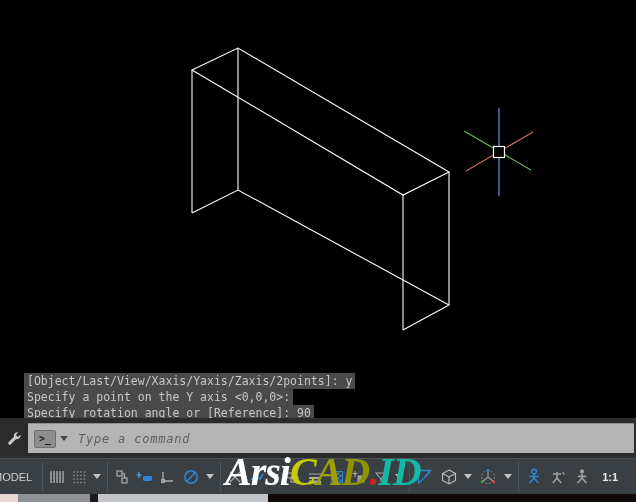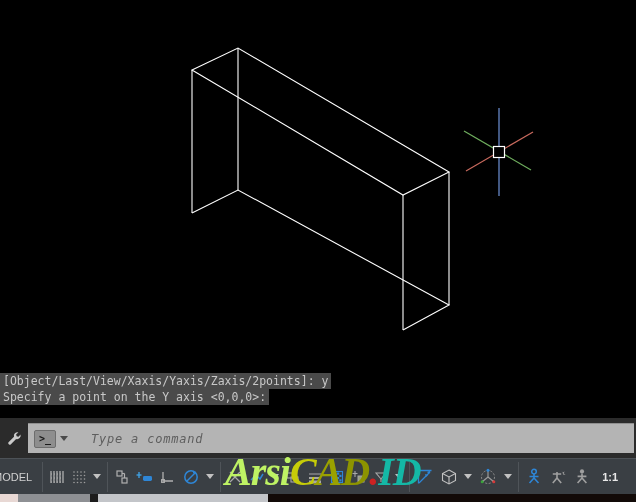--- a/index.html
+++ b/index.html
@@ -16,20 +16,21 @@
     position:absolute; left:0; top:0; width:636px; height:368px;
     background:#000; overflow:hidden;
   }
   #canvas-area svg { display:block; }
 
   
   #command-history {
     position:absolute; left:0; top:370px; width:636px; height:48px;
     background:#000;
     font-family:"DejaVu Sans Mono", monospace;
+    padding-left:24px;
   }
   .hist-line {
     display:inline-block;
     font-size:11.5px;
     line-height:16px;
     color:#c8c8c8;
     background:#4a4a4a;
     padding:0 3px;
     white-space:pre;
     letter-spacing:0px;
@@ -66,21 +67,20 @@
   }
   #prompt-caret {
     width:0; height:0; margin-left:4px; margin-right:10px;
     border-left:4px solid transparent; border-right:4px solid transparent;
     border-top:5px solid #4a4a4a; flex:0 0 auto;
   }
   #cmd-placeholder {
     font-family:"DejaVu Sans Mono", monospace;
     font-size:12px; font-style:italic; color:#5e5e5e;
     letter-spacing:0.8px;
-    margin-left:13px;
   }
 
   
   #status-bar {
     position:absolute; left:0; top:458px; width:636px; height:36px;
     background:#3a3f44;
     display:flex; align-items:center;
     border-top:1px solid #4d5257;
   }
   .sb-group {
@@ -111,21 +111,21 @@
   #watermark {
     position:absolute; left:225px; top:452px;
     font-family:"Liberation Serif", serif;
     font-style:italic; font-weight:bold;
     font-size:40px;
     line-height:40px;
     white-space:nowrap;
     pointer-events:none;
     letter-spacing:-1px;
   }
-  #watermark .wm-arsi { color:#bef264; }
+  #watermark .wm-arsi { color:#ffffff; }
   #watermark .wm-c    { color:#c6cc08; }
   #watermark .wm-a    { color:#9aa100; }
   #watermark .wm-d    { color:#8d9400; }
   #watermark .wm-dot  { color:#cc2222; }
   #watermark .wm-id   { color:#14b8a6; }
 
   
   #taskbar {
     position:absolute; left:0; top:494px; width:636px; height:8px;
     background:#1c1c1c;
@@ -161,20 +161,23 @@
       </g>
     </svg>
   </div>
 
   <div id="command-history">
     <div class="hist-row">
       <span class="hist-line">[Object/Last/View/Xaxis/Yaxis/Zaxis/2points]: y</span>
     </div>
     <div class="hist-row">
       <span class="hist-line">Specify a point on the Y axis &lt;0,0,0&gt;:</span>
+    </div>
+    <div class="hist-row">
+      <span class="hist-line">Specify rotation angle or [Reference]: 90</span>
     </div>
   </div>
 
   <div id="command-bar">
 
     <div id="wrench-btn">
       <svg width="17" height="17" viewBox="0 0 24 24">
         <path d="M17.5 3.5a5 5 0 0 0-6.2 6.2L3.6 17.4a1.6 1.6 0 0 0 0 2.3l0.7 0.7a1.6 1.6 0 0 0 2.3 0l7.7-7.7a5 5 0 0 0 6.2-6.2l-2.9 2.9-2.6-0.7-0.7-2.6z" fill="#c9c9c9"></path>
       </svg>
     </div>

